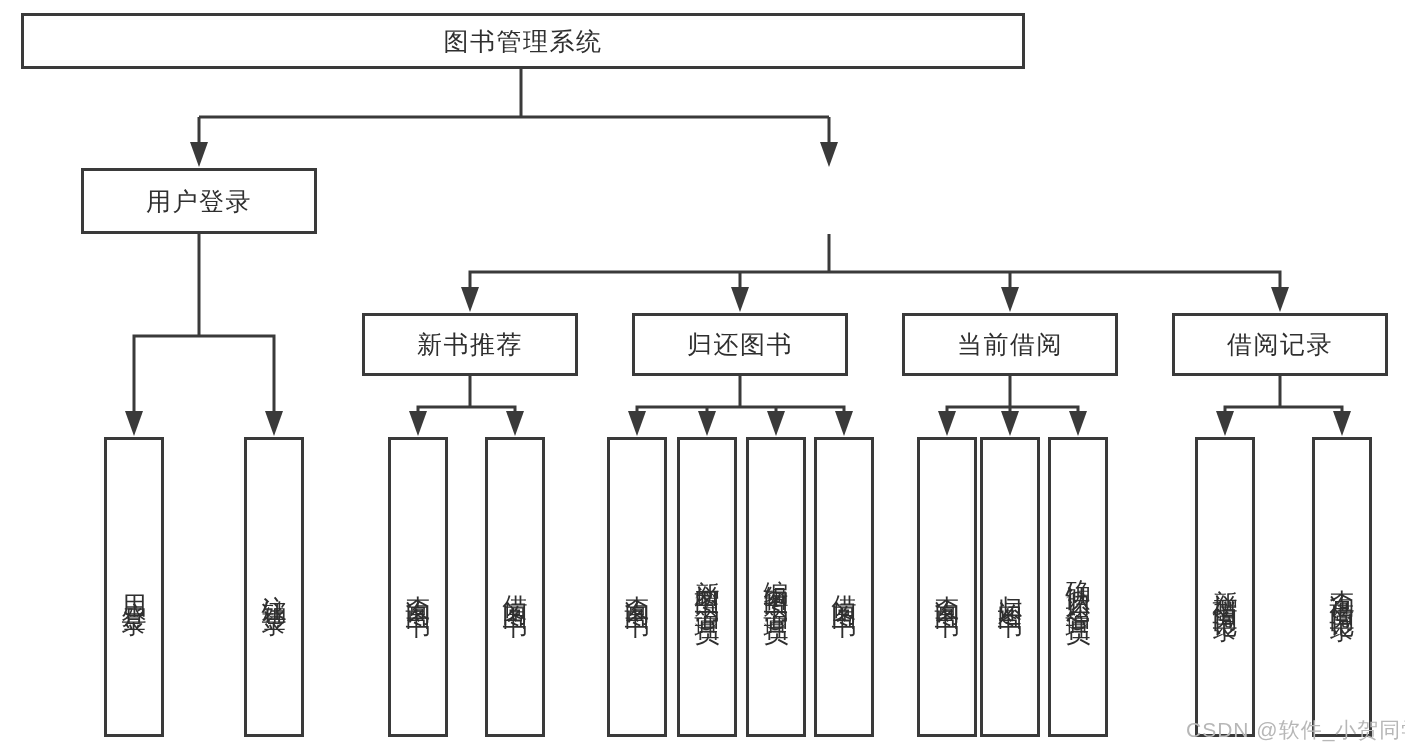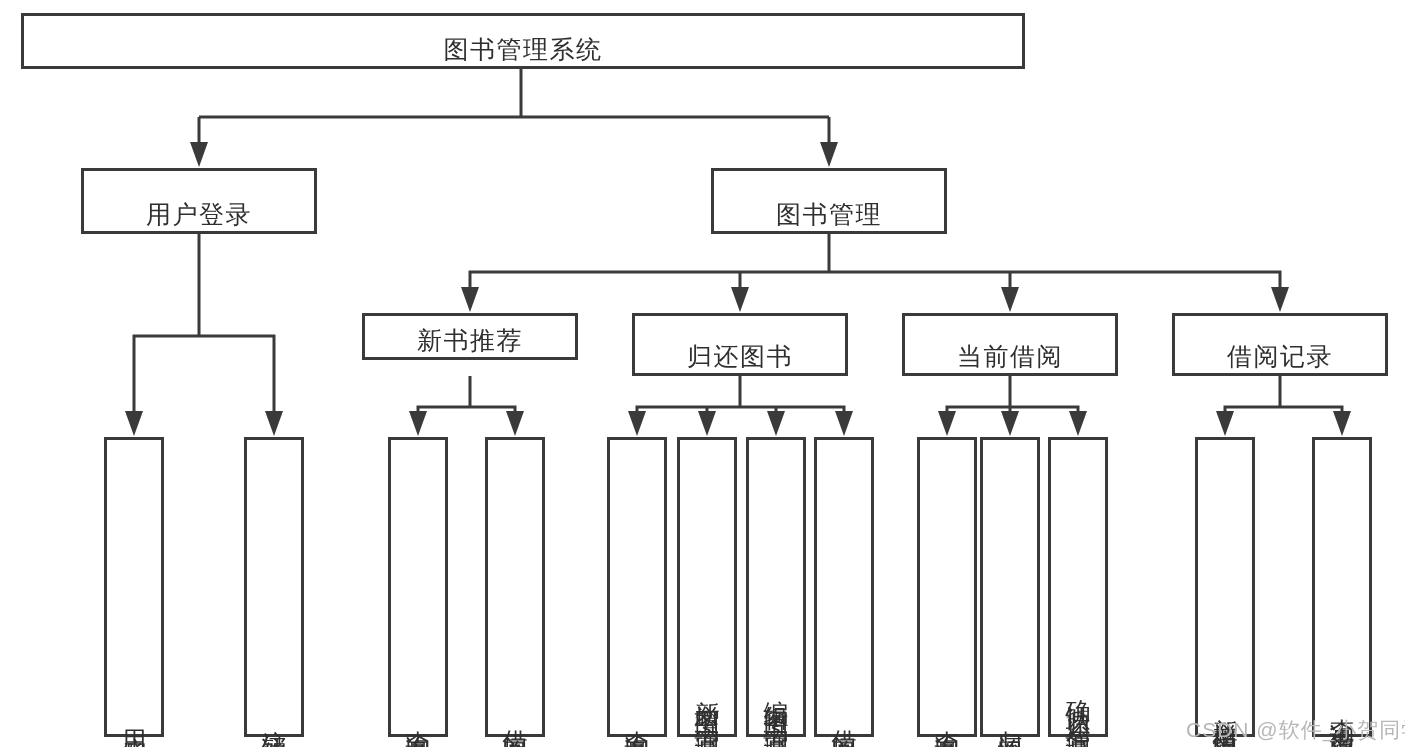--- a/index.html
+++ b/index.html
@@ -19,21 +19,21 @@
     left: 0; top: 0;
     width: 1405px; height: 747px;
     z-index: 0;
   }
   .node {
     position: absolute;
     box-sizing: border-box;
     background: #ffffff;
     border: 3px solid #3a3a3a;
     display: flex;
-    align-items: flex-end;
+    align-items: center;
     justify-content: center;
     color: #2f2f2f;
     z-index: 1;
     font-size: 25px;
     letter-spacing: 1.5px;
     white-space: nowrap;
   }
   .leaf {
     width: 60px;
     height: 300px;
@@ -44,21 +44,21 @@
     text-orientation: mixed;
     letter-spacing: 6px;
     font-size: 25px;
     line-height: 1;
     white-space: nowrap;
   }
   
   .n-root   { left: 21px;   top: 13px;  width: 1004px; height: 56px; }
   .n-login  { left: 81px;   top: 168px; width: 236px;  height: 66px; }
   .n-mgmt   { left: 711px;  top: 168px; width: 236px;  height: 66px; }
-  .n-rec    { left: 362px;  top: 313px; width: 216px;  height: 47px; }
+  .n-rec    { left: 362px;  top: 313px; width: 216px;  height: 63px; }
   .n-borrow { left: 632px;  top: 313px; width: 216px;  height: 63px; }
   .n-cur    { left: 902px;  top: 313px; width: 216px;  height: 63px; }
   .n-hist   { left: 1172px; top: 313px; width: 216px;  height: 63px; }
   .l-1a { left: 104px;  }
   .l-1b { left: 244px;  }
   .l-2a { left: 388px;  }
   .l-2b { left: 485px;  }
   .l-3a { left: 607px;  }
   .l-3b { left: 677px;  }
   .l-3c { left: 746px;  }
@@ -124,23 +124,20 @@
     </g>
   </svg>
 
   <div class="node n-root">
     <span>图书管理系统</span>
   </div>
 
   <div class="node n-login">
     <span>用户登录</span>
   </div>
-  <div class="node n-mgmt">
-    <span>图书管理</span>
-  </div>
 
   <div class="node n-rec">
     <span>新书推荐</span>
   </div>
   <div class="node n-borrow">
     <span>归还图书</span>
   </div>
   <div class="node n-cur">
     <span>当前借阅</span>
   </div>

